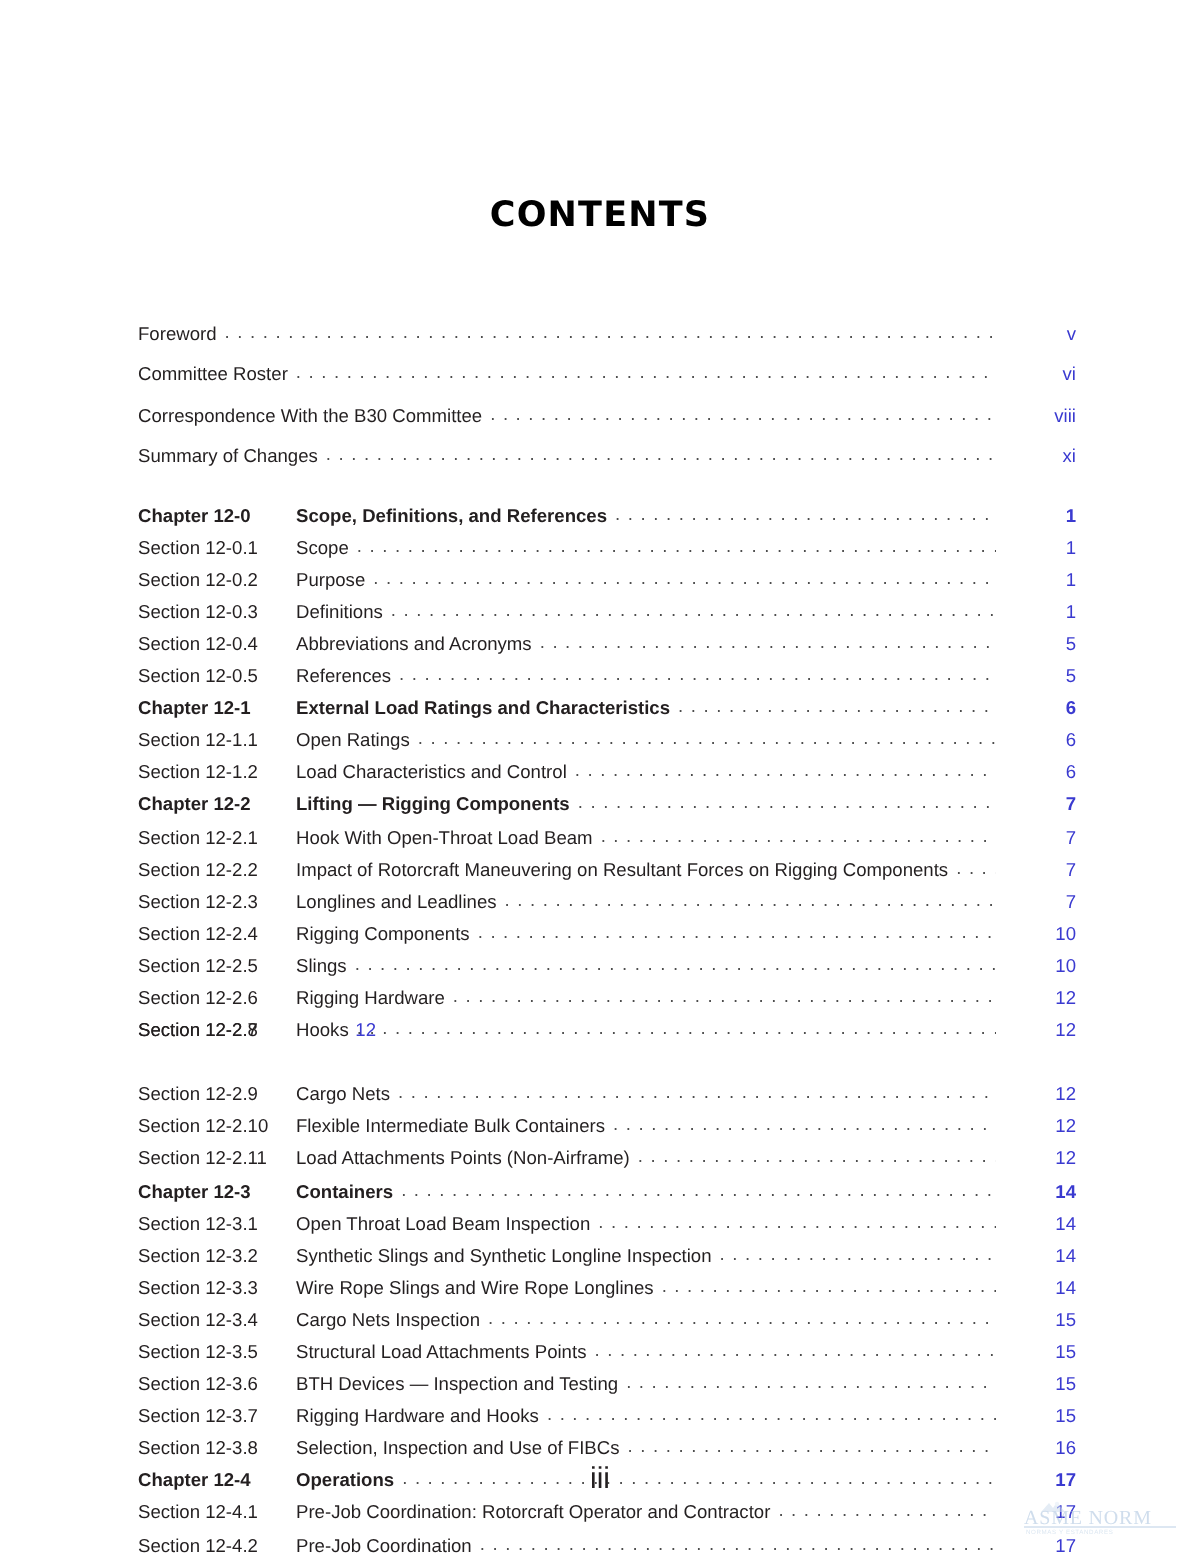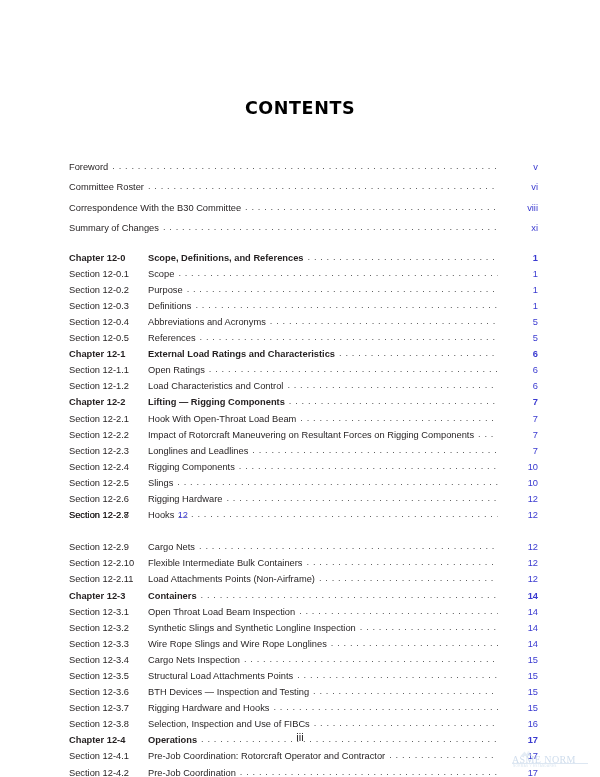--- a/index.html
+++ b/index.html
@@ -107,21 +107,21 @@
     font-weight: bold;
   }
 
   
   .folio {
     position: absolute;
     top: 731px;
     left: 0;
     width: 600px;
     text-align: center;
-    font-size: 11px;
+    font-size: 15px;
     color: #231f20;
   }
 
   
   .watermark {
     position: absolute;
     right: 6px;
     bottom: 3px;
     width: 96px;
     height: 26px;

